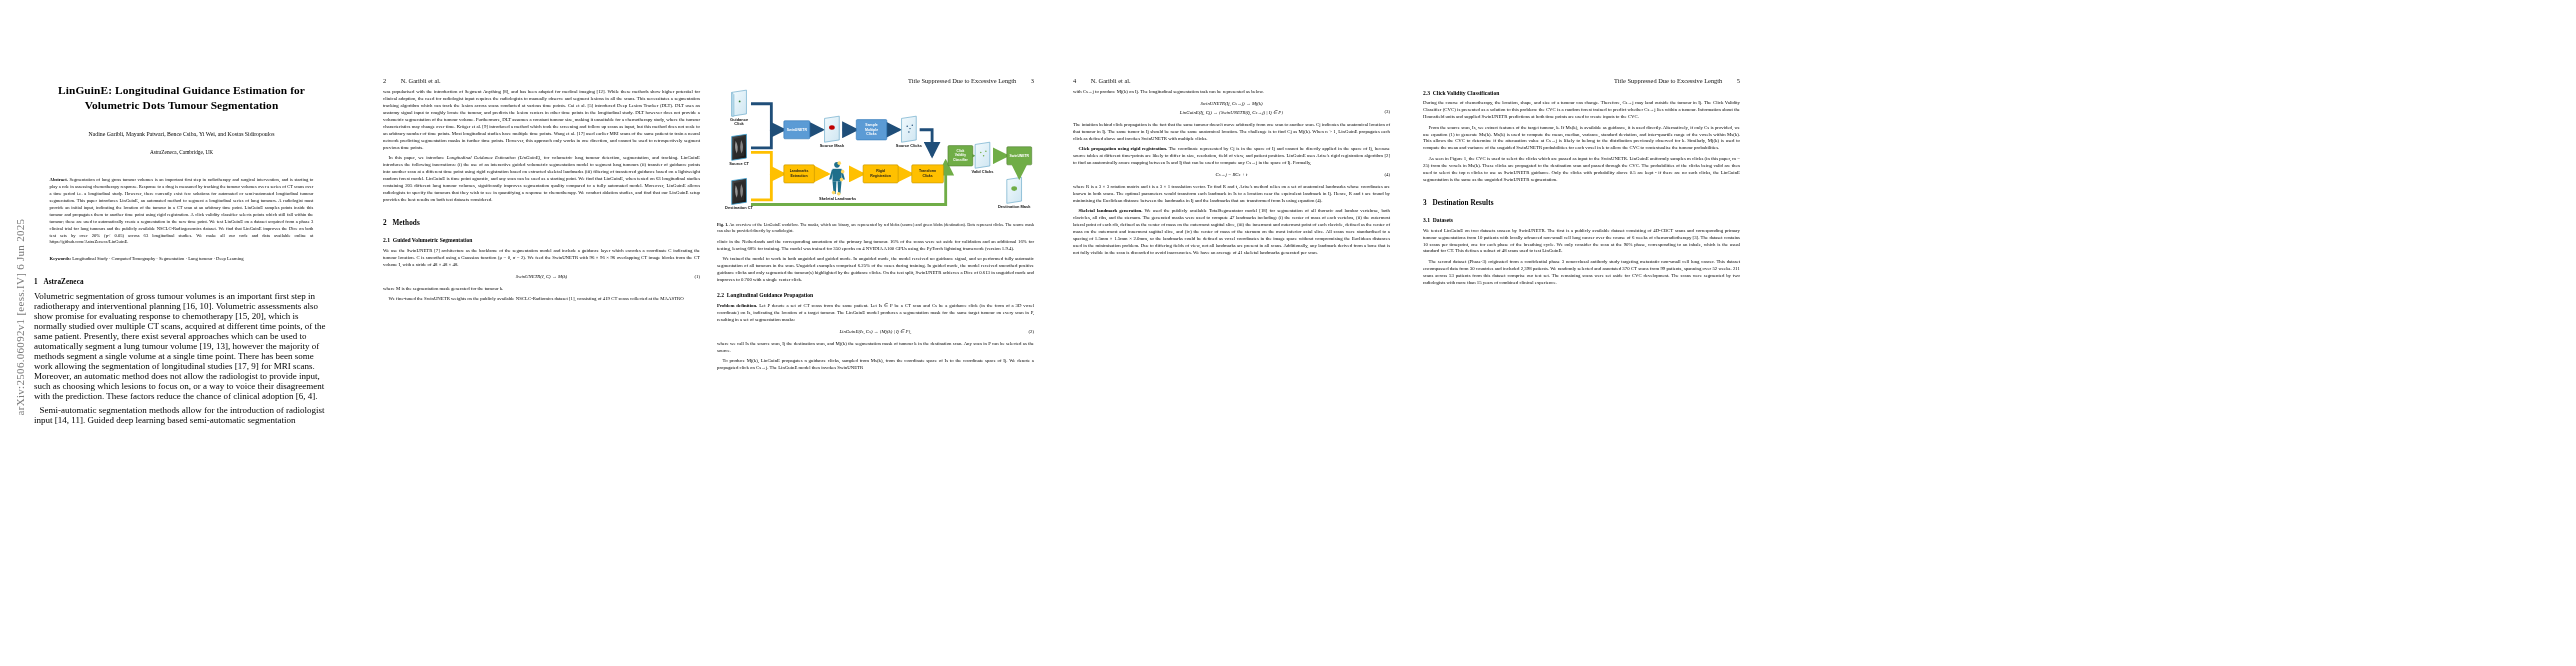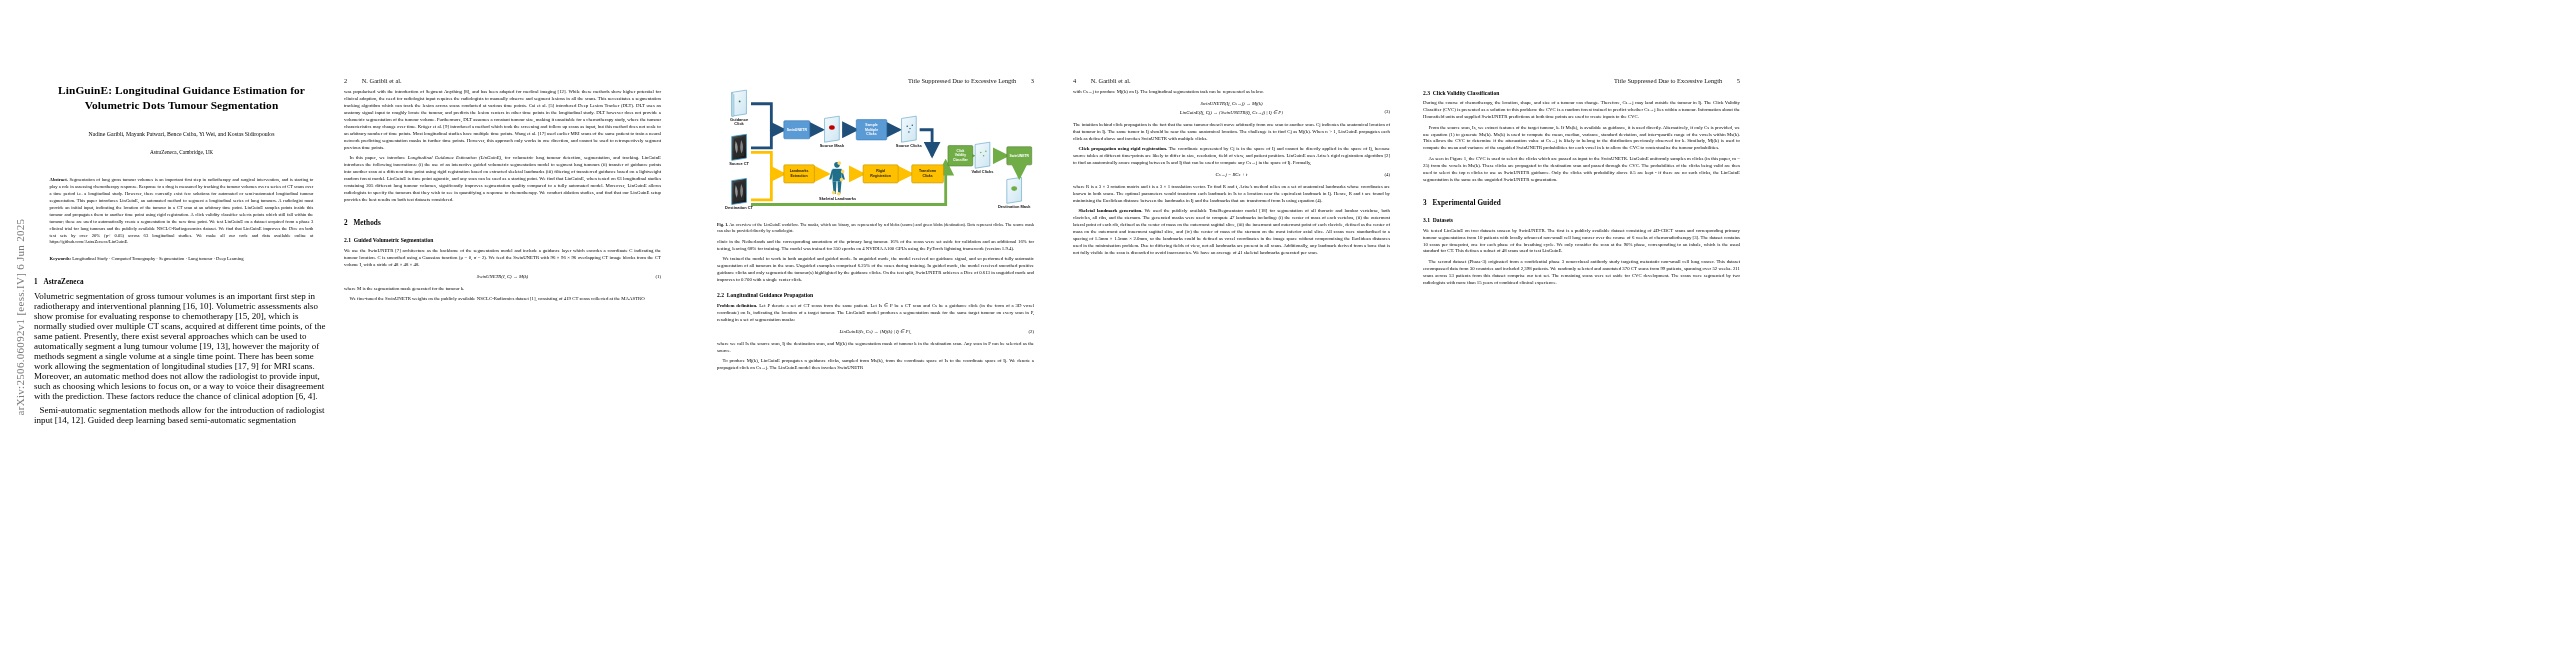--- a/index.html
+++ b/index.html
@@ -22,21 +22,21 @@
     font-family:"Liberation Serif", serif;
     font-size:11px;letter-spacing:0.3px;
     color:#7b7b7b;white-space:nowrap;text-align:center;
   }
   
   .page{
     position:absolute;top:0;height:485px;background:#fff;
     box-sizing:border-box;
   }
   .p1{left:34px;width:295px;}
-  .p2{left:344px;width:317px;}
+  .p2{left:383px;width:317px;}
   .p3{left:717px;width:317px;}
   .p4{left:1073px;width:317px;}
   .p5{left:1423px;width:317px;}
 
   .runhead{
     position:absolute;top:77px;left:0;right:0;
     font-size:6.4px;color:#111;
     display:flex;
   }
   .runhead.left .num{margin-right:14.5px;}
@@ -119,21 +119,21 @@
 
       <div class="keywords">
         <b>Keywords:</b><span> Longitudinal Study · Computed Tomography · Segmentation · Lung tumour · Deep Learning</span>
       </div>
 
       <div style="margin:0 0 0 0;">
         <h2 class="sec">
           <span>1</span>&nbsp;&nbsp;&nbsp;<span>AstraZeneca</span>
         </h2>
         <p class="para">Volumetric segmentation of gross tumour volumes is an important first step in radiotherapy and interventional planning [16, 10]. Volumetric assessments also show promise for evaluating response to chemotherapy [15, 20], which is normally studied over multiple CT scans, acquired at different time points, of the same patient. Presently, there exist several approaches which can be used to automatically segment a lung tumour volume [19, 13], however the majority of methods segment a single volume at a single time point. There has been some work allowing the segmentation of longitudinal studies [17, 9] for MRI scans. Moreover, an automatic method does not allow the radiologist to provide input, such as choosing which lesions to focus on, or a way to voice their disagreement with the prediction. These factors reduce the chance of clinical adoption [6, 4].</p>
-        <p class="para">Semi-automatic segmentation methods allow for the introduction of radiologist input [14, 12]. Guided deep learning based semi-automatic segmentation</p>
+        <p class="para">Semi-automatic segmentation methods allow for the introduction of radiologist input [14, 11]. Guided deep learning based semi-automatic segmentation</p>
       </div>
     </div>
   </section>
 
   <section class="page p2">
     <div class="runhead left">
       <span class="num">2</span>
       <span class="txt">N. Garibli et al.</span>
     </div>
     <div class="body">
@@ -381,21 +381,21 @@
     </div>
     <div class="body">
       <h3 class="sub" style="margin-top:0;">
         <span>2.3</span>&nbsp;&nbsp;<span>Click Validity Classification</span>
       </h3>
       <p class="para">During the course of chemotherapy, the location, shape, and size of a tumour can change. Therefore, Cs→j may land outside the tumour in Ij. The Click Validity Classifier (CVC) is presented as a solution to this problem: the CVC is a random forest trained to predict whether Cs→j lies within a tumour. Information about the Hounsfield units and supplied SwinUNETR predictions at both time points are used to create inputs to the CVC.</p>
       <p class="para">From the source scan, Is, we extract features of the target tumour, k. If Ms(k), is available as guidance, it is used directly. Alternatively, if only Cs is provided, we use equation (1) to generate Ms(k). Ms(k) is used to compute the mean, median, variance, standard deviation, and inter-quartile range of the voxels within Ms(k). This allows the CVC to determine if the attenuation value at Cs→j is likely to belong to the distribution previously observed for k. Similarly, Mj(k) is used to compute the mean and variance of the unguided SwinUNETR probabilities for each voxel in k to allow the CVC to contextualise the tumour probabilities.</p>
       <p class="para">As seen in Figure 1, the CVC is used to select the clicks which are passed as input to the SwinUNETR. LinGuinE uniformly samples m clicks (in this paper, m = 25) from the voxels in Ms(k). These clicks are propagated to the destination scan and passed through the CVC. The probabilities of the clicks being valid are then used to select the top n clicks to use as SwinUNETR guidance. Only the clicks with probability above 0.5 are kept - if there are no such clicks, the LinGuinE segmentation is the same as the unguided SwinUNETR segmentation.</p>
 
       <h2 class="sec">
-        <span>3</span>&nbsp;&nbsp;&nbsp;<span>Experimental Guided</span>
+        <span>3</span>&nbsp;&nbsp;&nbsp;<span>Destination Results</span>
       </h2>
       <h3 class="sub">
         <span>3.1</span>&nbsp;&nbsp;<span>Datasets</span>
       </h3>
       <p class="para">We tested LinGuinE on two datasets unseen by SwinUNETR. The first is a publicly available dataset consisting of 4D-CBCT scans and corresponding primary tumour segmentations from 10 patients with locally advanced non-small cell lung cancer over the course of 6 weeks of chemoradiotherapy [3]. The dataset contains 10 scans per timepoint, one for each phase of the breathing cycle. We only consider the scan at the 90% phase, corresponding to an inhale, which is the usual standard for CT. This defines a subset of 48 scans used to test LinGuinE.</p>
       <p class="para">The second dataset (Phase-3) originated from a confidential phase 3 nonocclusal antibody study targeting metastatic non-small cell lung cancer. This dataset encompassed data from 30 countries and included 2,398 patients. We randomly selected and annotated 370 CT scans from 99 patients, spanning over 52 weeks. 211 scans across 53 patients from this dataset comprise our test set. The remaining scans were set aside for CVC development. The scans were segmented by two radiologists with more than 15 years of combined clinical experience.</p>
     </div>
   </section>
 
 </div>

